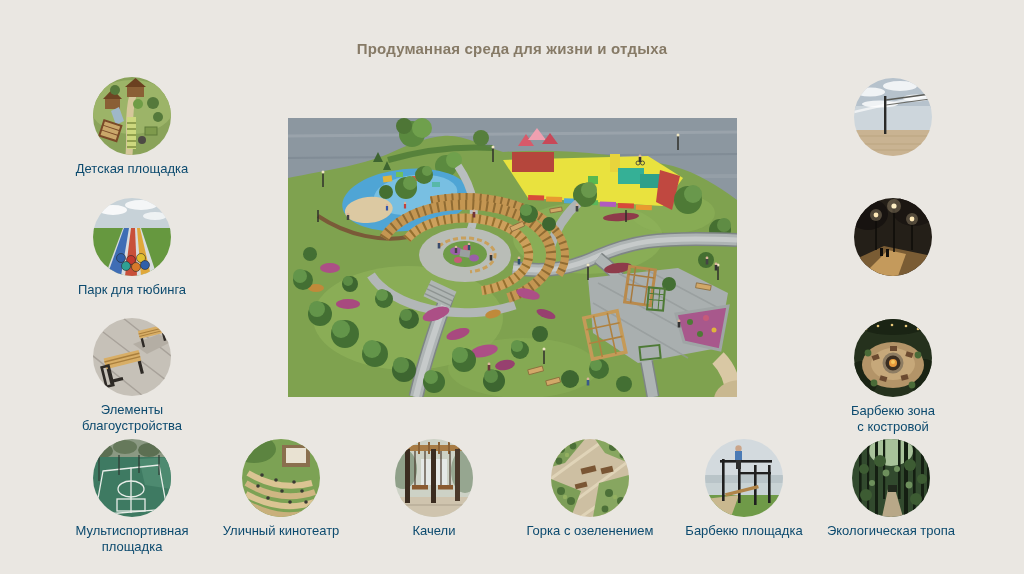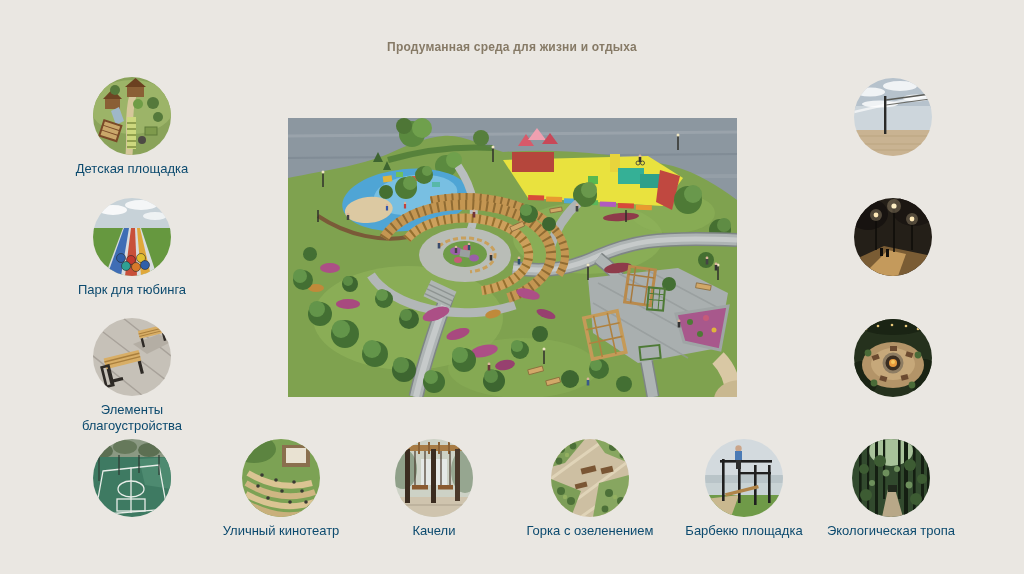--- a/index.html
+++ b/index.html
@@ -1,19 +1,19 @@
 <!DOCTYPE html>
 <html><head>
 <meta charset="utf-8">
 <style>
   html,body{margin:0;padding:0;background:#EAE7E2;}
   .slide{position:relative;width:1024px;height:574px;background:#EAE7E2;
          font-family:"Liberation Sans",sans-serif;overflow:hidden;}
   .title{position:absolute;top:40px;left:0;width:100%;text-align:center;
-         font-size:12px;font-weight:bold;color:#867A66;letter-spacing:.2px;}
+         font-size:15px;font-weight:bold;color:#867A66;letter-spacing:.2px;}
   .item{position:absolute;display:flex;flex-direction:column;align-items:center;margin:0;}
   .circle{width:78px;height:78px;border-radius:50%;overflow:hidden;flex:none;margin:0 auto;}
   .circle svg{display:block;}
   .caption{margin-top:6px;font-size:13px;line-height:16px;color:#0c4a6e;text-align:center;}
   .render{position:absolute;left:288px;top:118px;width:449px;height:279px;}
   .render svg{display:block;}
 </style>
 </head>
 <body>
 
@@ -432,20 +432,21 @@
           <rect x="24" y="60" width="28" height="12"></rect>
         </g>
         <g stroke="#2E3A33" stroke-width="1.2">
           <line x1="6" y1="18" x2="6" y2="42"></line>
             <line x1="26" y1="16" x2="26" y2="36"></line>
           <line x1="46" y1="16" x2="46" y2="34"></line>
             <line x1="66" y1="16" x2="66" y2="36"></line>
         </g>
       </svg>
     </div>
+    <figcaption class="caption">Мультиспортивная площадка</figcaption>
   </figure>
 
   <figure class="item" style="left:354px;top:439px;width:160px">
     <div class="circle">
       <svg width="78" height="78" viewBox="0 0 78 78">
         <rect width="78" height="78" fill="#CDD2C6"></rect>
         <ellipse cx="8" cy="30" rx="14" ry="20" fill="#8FA089"></ellipse>
         <ellipse cx="70" cy="32" rx="14" ry="22" fill="#96A690"></ellipse>
         <rect x="26" y="20" width="26" height="26" fill="#E4E8E6"></rect>
         <rect y="58" width="78" height="20" fill="#CFC4AE"></rect>
@@ -675,15 +676,16 @@
           <rect x="36" y="27" width="7" height="5"></rect>
         </g>
         <g fill="#4A6B38">
             <circle cx="14" cy="34" r="3.4"></circle>
             <circle cx="64" cy="36" r="3.4"></circle>
             <circle cx="20" cy="64" r="3.4"></circle>
             <circle cx="58" cy="66" r="3.4"></circle>
           </g>
       </svg>
     </div>
+    <figcaption class="caption">Барбекю зона с костровой</figcaption>
   </figure>
 
 </div>
 
 </body></html>

